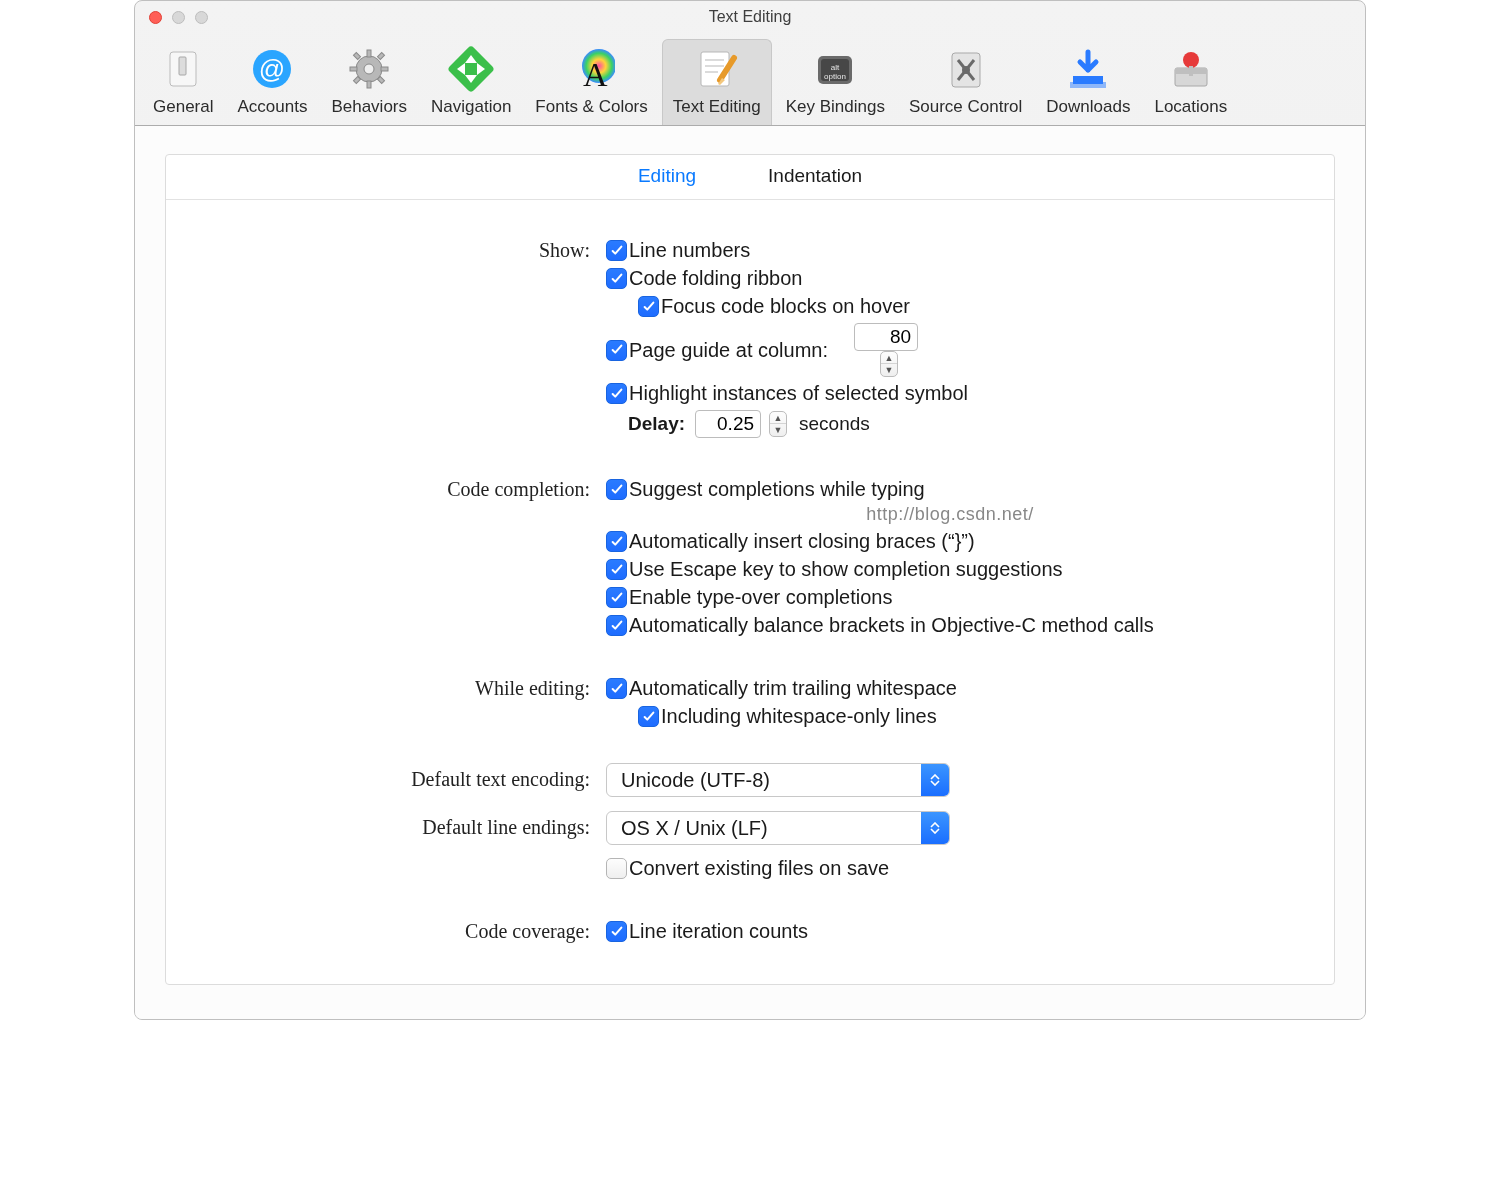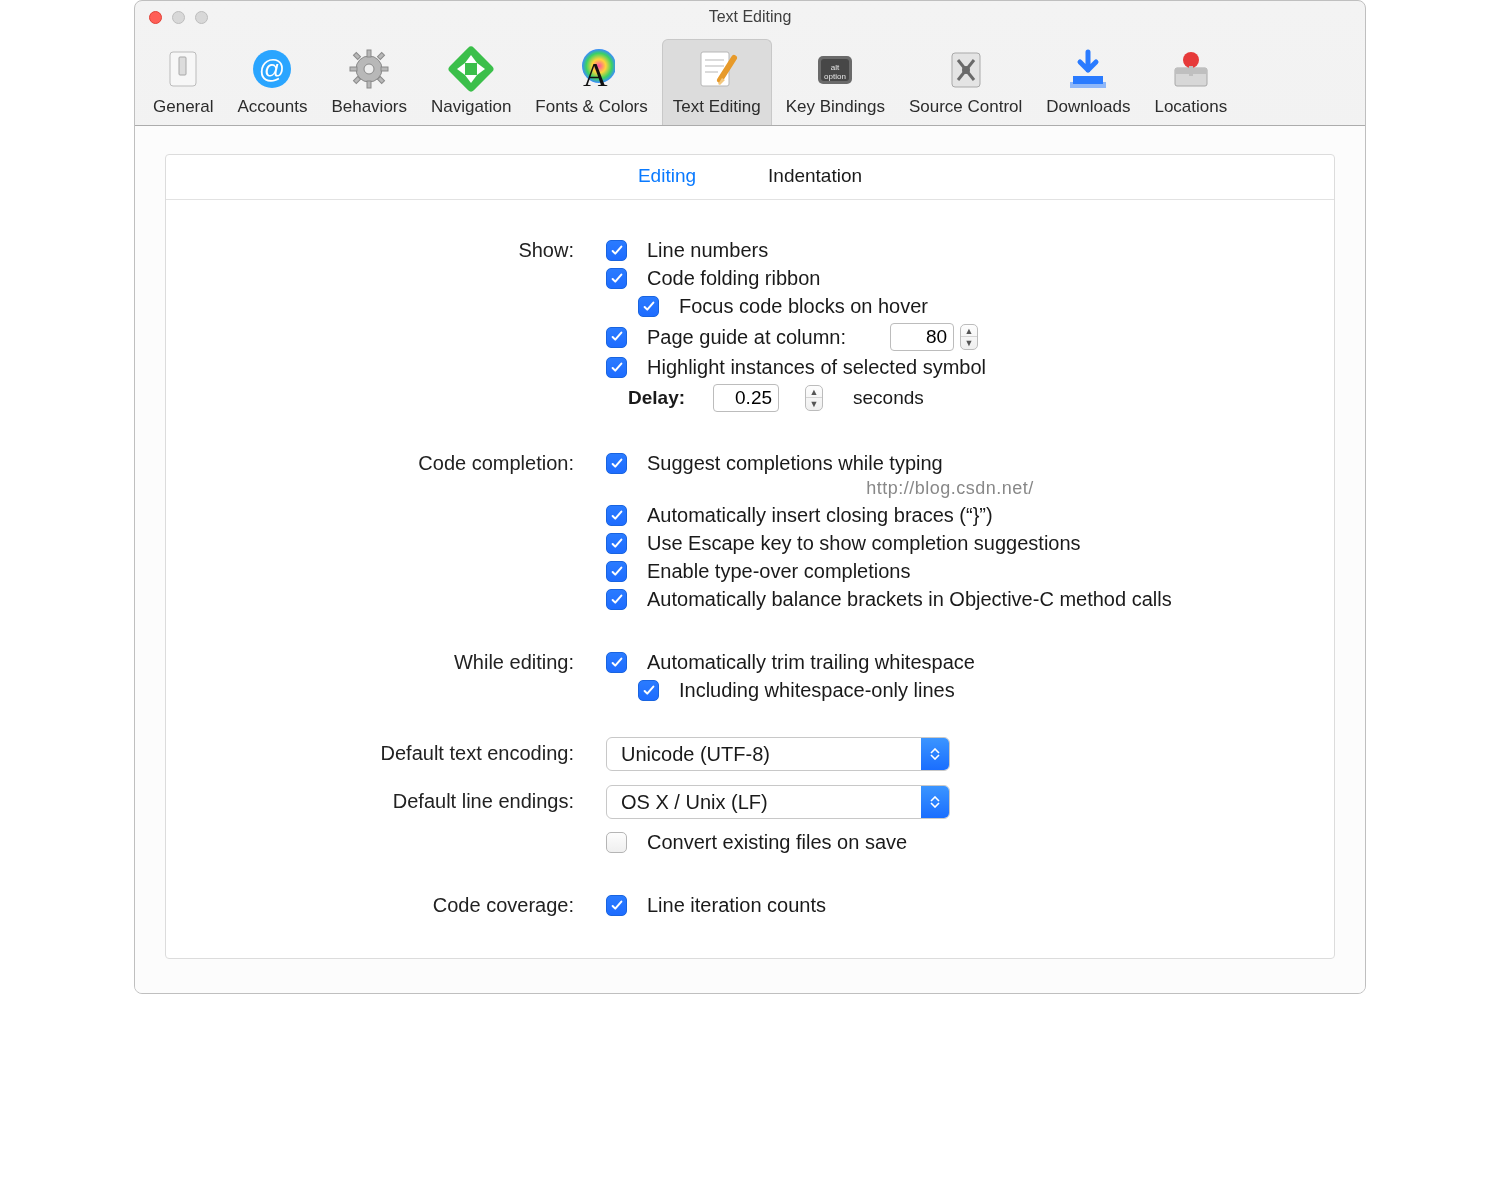--- a/index.html
+++ b/index.html
@@ -89,28 +89,29 @@
 
   .form {
     padding: 28px 40px 30px 40px;
     font-size:20px;
   }
   .section { margin-bottom:30px; }
   .row { display:flex; align-items:center; margin:6px 0; }
   .labelcol {
     width: 400px;
     text-align:right;
-    padding-right:32px;
+    padding-right:16px;
     font-size:20px;
     color:#222;
     align-self:flex-start;
     padding-top:5px;
+    font-family:Liberation Serif, serif;
   }
   .valcol { flex:1; }
-  .opt { display:flex; align-items:center; gap:20px; margin:5px 0; }
+  .opt { display:flex; align-items:center; gap:2px; margin:5px 0; }
   .opt.indent { margin-left:32px; }
 
   .chk {
     width:21px; height:21px; border-radius:5px;
     display:inline-flex; align-items:center; justify-content:center;
     flex:none;
   }
   .chk.on  { background: linear-gradient(var(--blue-check),var(--blue-check-end)); border:1px solid #1964e0;}
   .chk.off { background: linear-gradient(#fdfdfd,#efefef); border:1px solid #b5b5b5;}
   .chk svg { width:14px; height:14px; }
@@ -350,21 +351,21 @@
                   </span>
                 <span>Focus code blocks on hover</span>
               </div>
               <div class="opt">
                 <span class="chk on">
                     <svg viewBox="0 0 16 16">
                       <path d="M3 8l3 3 7-8" stroke="#fff" stroke-width="2.3" fill="none" stroke-linecap="round" stroke-linejoin="round"></path>
                     </svg>
                   </span>
                 <span>Page guide at column:</span>
-                <span style="display:inline-flex;align-items:center;margin-left:24px;">
+                <span style="display:inline-flex;align-items:center;margin-left:24px;flex-direction:column;">
                   <span class="numbox">
                     <input value="80" style="">
                   </span>
                   <span class="stepper">
                     <div>▲</div>
                     <div>▼</div>
                   </span>
                 </span>
               </div>
               <div class="opt">

